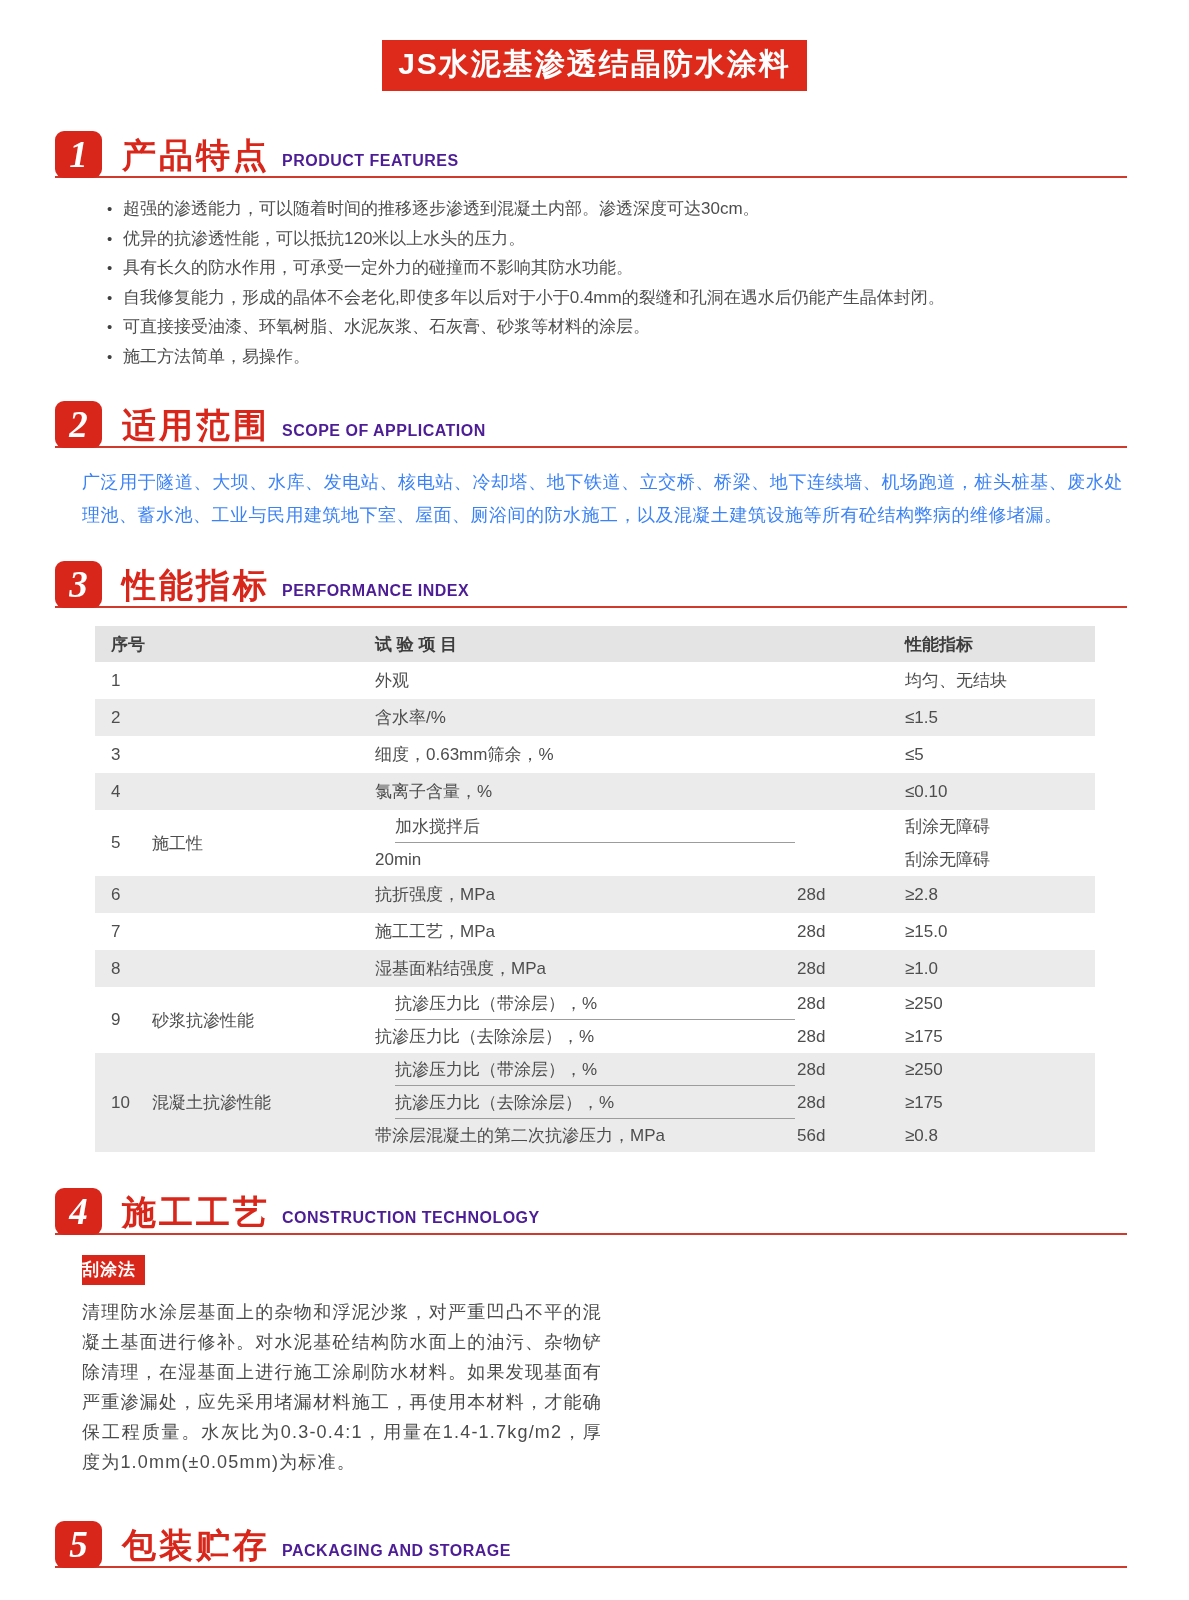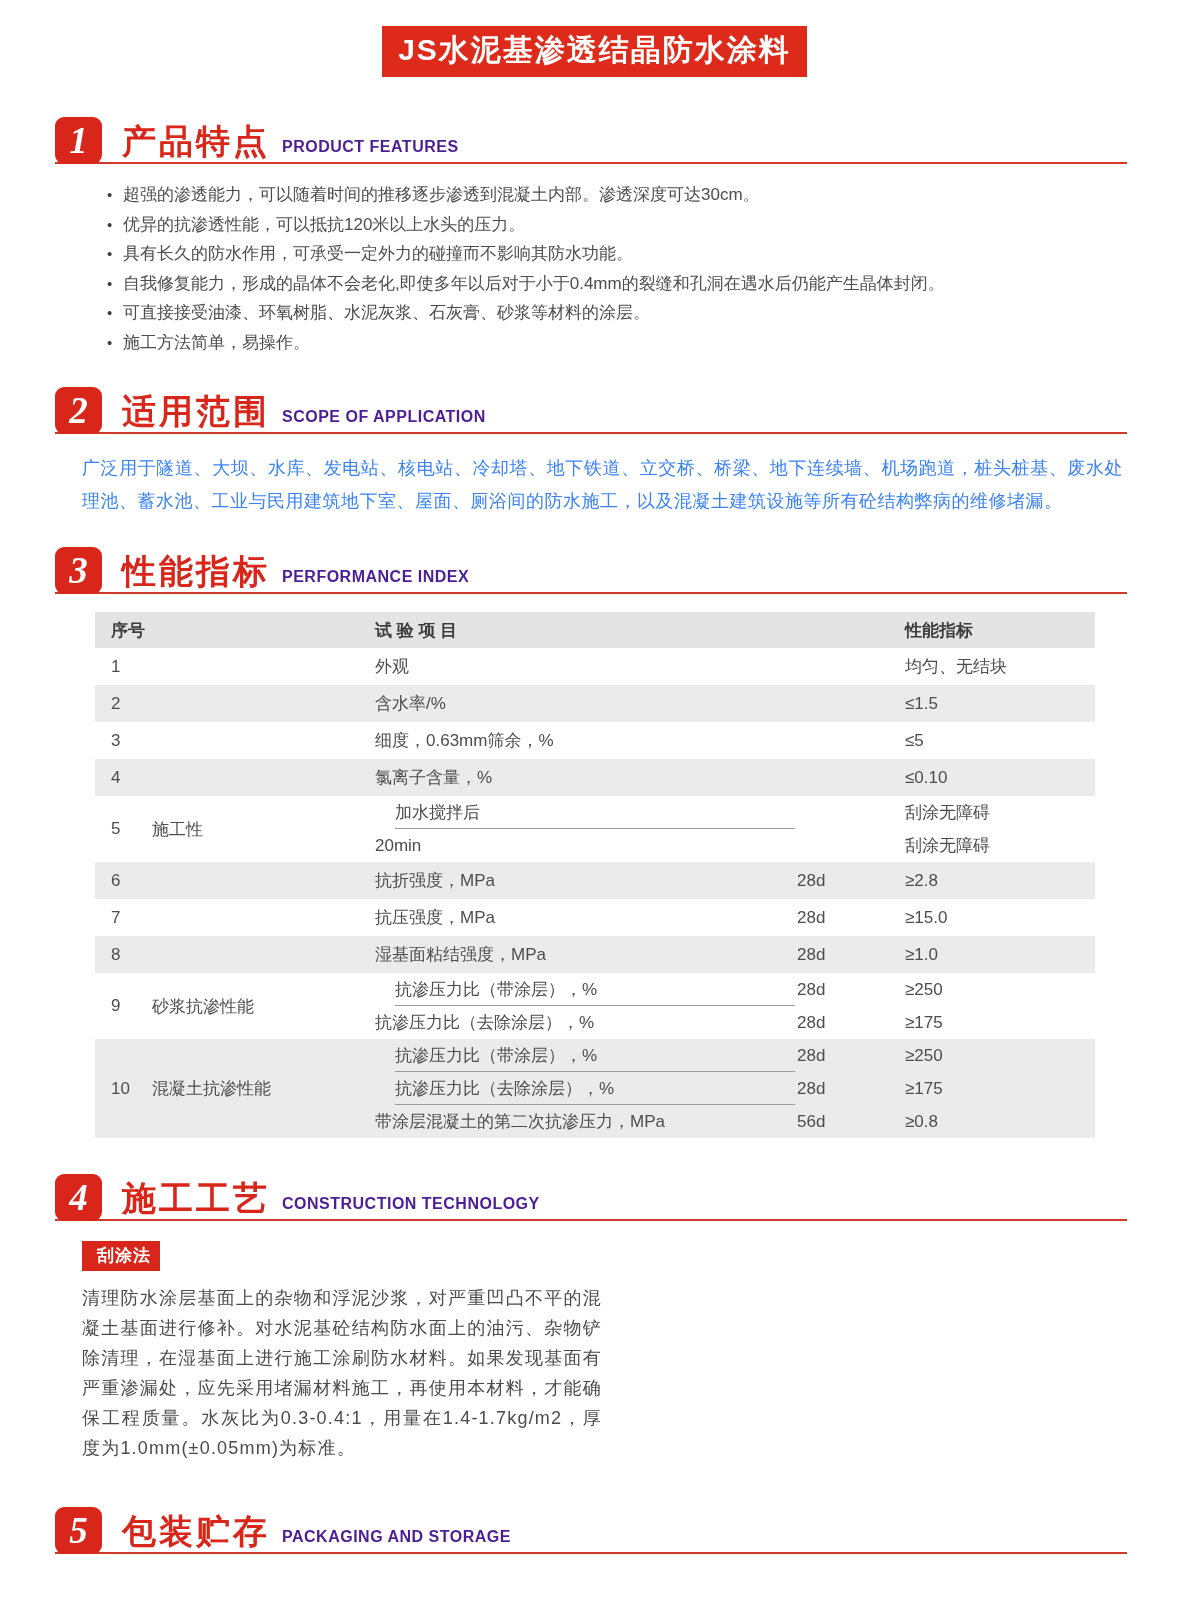--- a/index.html
+++ b/index.html
@@ -2,21 +2,21 @@
 <html><head>
 <meta charset="utf-8">
 <style>
   * { box-sizing: border-box; margin: 0; padding: 0; }
   html,body { width:1189px; }
   body {
     height:1600px; background:#ffffff; overflow:hidden;
     font-family:"Liberation Sans","DejaVu Sans",sans-serif;
     color:#4b4b4b;
   }
-  .banner-wrap { text-align:center; padding-top:26px; }
+  .banner-wrap { text-align:center; padding-top:40px; }
   .title-banner {
     display:inline-block; background:#dd2a1b; color:#fff;
     font-size:30px; font-weight:bold; letter-spacing:2px;
     padding:4px 16px 6px 16px;
   }
   section { margin:0 62px 0 55px; }
   .sec-header {
     display:flex; align-items:flex-end;
     border-bottom:2px solid #cf3a2d; position:relative;
   }
@@ -65,21 +65,21 @@
   .c-age   { width:110px; padding-left:2px; }
   .c-index { width:190px; }
   .stack > div { height:33px; line-height:33px; }
   td.lines > div:not(:last-child) { border-bottom:1px solid #9c9c9c;margin-left:20px; }
   
   .cols { display:flex; margin:20px 4px 0 27px; gap:48px; }
   .col-left  { flex:0 0 520px; }
   .col-right { flex:1; }
   .method-badge {
     display:inline-block; background:#d9261a; color:#fff;
-    font-size:17px; font-weight:bold; padding:3px 9px 4px 15px; letter-spacing:1px;
+    font-size:17px; font-weight:bold; padding:3px 9px 4px 0; letter-spacing:1px;
   }
   .method-text {
     margin-top:12px; font-size:18px; line-height:30px;
     text-align:justify; letter-spacing:1.2px; color:#4b4b4b;
   }
   .badge-gap { margin-top:50px; }
   .mt-s1 { margin-top:40px; }
   .mt-s2 { margin-top:30px; }
   .mt-s3 { margin-top:30px; }
   .mt-s4 { margin-top:36px; }
@@ -184,21 +184,21 @@
       <td class="c-no">6</td>
       <td class="c-cat"></td>
       <td class="c-item">抗折强度，MPa</td>
       <td class="c-age">28d</td>
       <td class="c-index">≥2.8</td>
     </tr>
 
     <tr>
       <td class="c-no">7</td>
       <td class="c-cat"></td>
-      <td class="c-item">抗压强度，MPa</td>
+      <td class="c-item">施工工艺，MPa</td>
       <td class="c-age">28d</td>
       <td class="c-index">≥15.0</td>
     </tr>
 
     <tr class="alt">
       <td class="c-no">8</td>
       <td class="c-cat"></td>
       <td class="c-item">湿基面粘结强度，MPa</td>
       <td class="c-age">28d</td>
       <td class="c-index">≥1.0</td>

